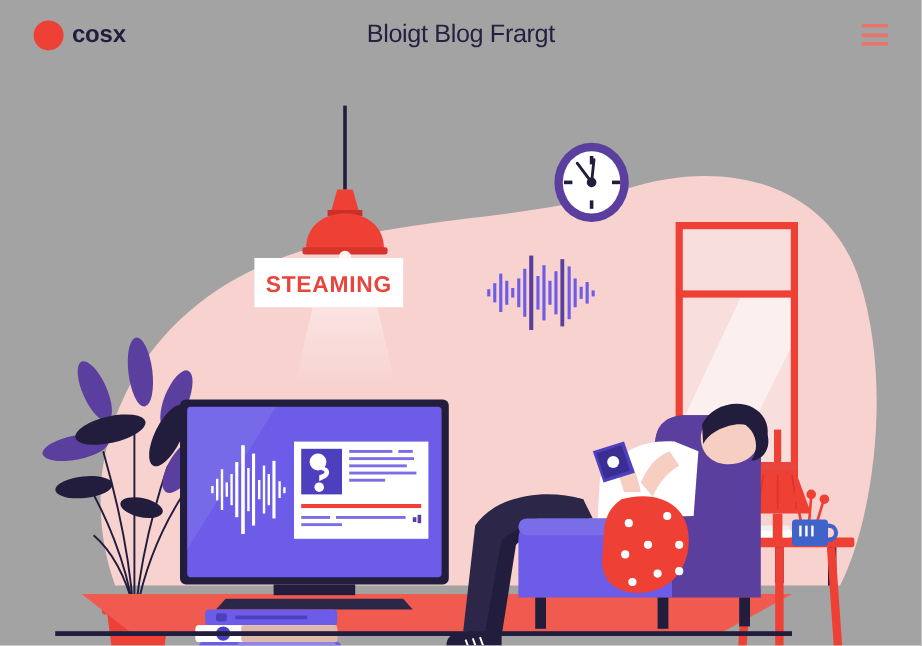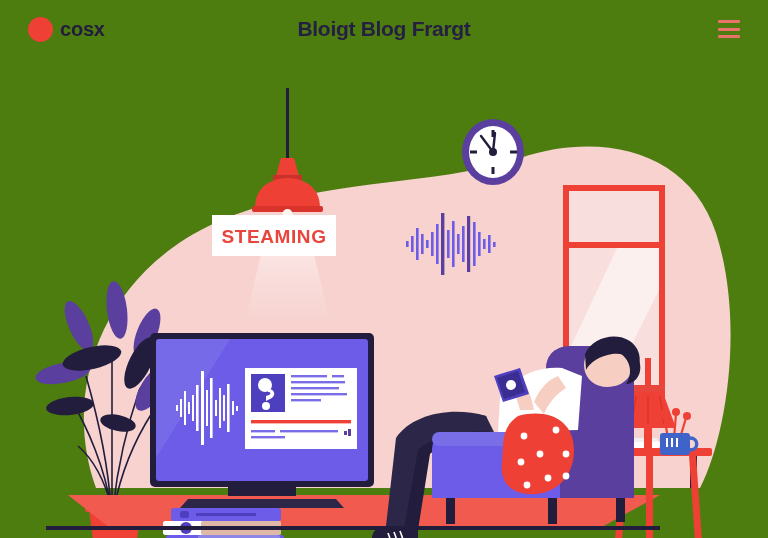--- a/index.html
+++ b/index.html
@@ -1,33 +1,33 @@
 <!DOCTYPE html>
 <html><head>
 <meta charset="utf-8">
 <style>
   html,body{margin:0;padding:0;}
   body{
     width:768px;height:538px;background:#ffffff;
     font-family:"Liberation Sans", sans-serif;
     overflow:hidden;position:relative;
   }
-  .page{position:relative;width:768px;height:538px;background:#4d7c0f;}
+  .page{position:relative;width:768px;height:538px;background:#a3a3a3;}
 
   
   .header{
     position:absolute;top:0;left:0;width:768px;height:58px;
     display:flex;align-items:center;box-sizing:border-box;padding:0 28px;
   }
   .brand{display:flex;align-items:center;gap:7px;}
   .brand-dot{width:25px;height:25px;border-radius:50%;background:#ef4035;display:block;}
   .brand-name{font-size:20px;font-weight:bold;color:#221d3c;letter-spacing:-0.2px;}
   .page-title{
     position:absolute;left:0;right:0;text-align:center;
-    font-size:21px;font-weight:bold;color:#252041;letter-spacing:-0.3px;
+    font-size:21px;font-weight:normal;color:#252041;letter-spacing:-0.3px;
     pointer-events:none;
   }
   .menu-btn{
     margin-left:auto;width:22px;height:18px;display:flex;flex-direction:column;
     justify-content:space-between;cursor:pointer;position:relative;z-index:3;
   }
   .menu-btn span{display:block;height:3px;width:100%;background:#e8736a;border-radius:1px;}
 
   
   .stage{position:absolute;left:0;top:58px;width:672px;height:480px;}

